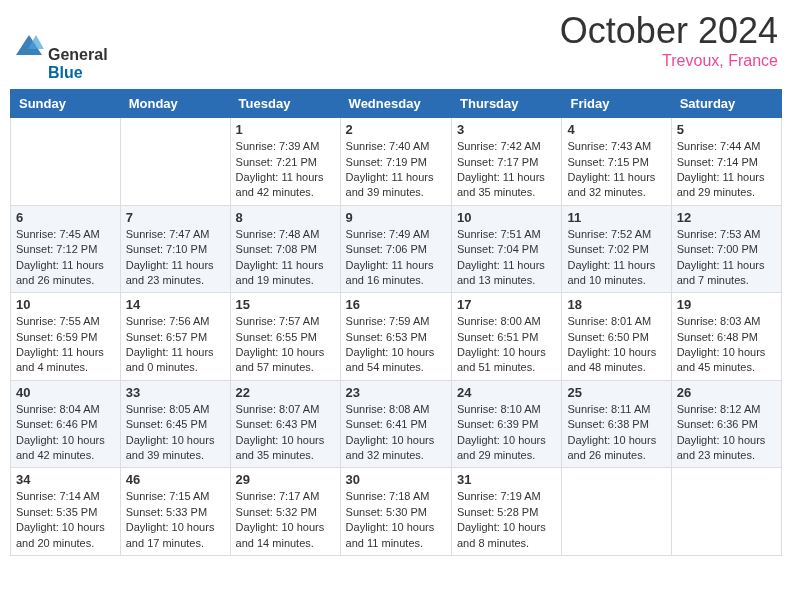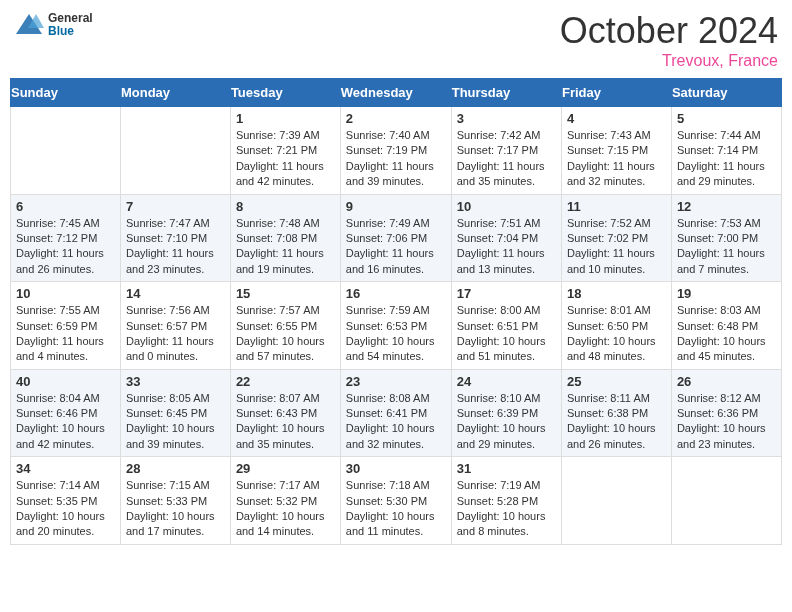--- a/index.html
+++ b/index.html
@@ -17,23 +17,24 @@
       margin-bottom: 8px;
       padding: 0 4px;
     }
     .logo {
       display: flex;
       align-items: center;
     }
     .logo-text {
       display: flex;
       flex-direction: column;
-      font-size: 12px;
+      font-size: 16px;
       font-weight: bold;
       line-height: 1.1;
+      margin-top: 36px;
     }
     .logo-general { color: #333; }
     .logo-blue { color: #0369a1; }
     .logo-icon {
       width: 30px;
       height: 30px;
       margin-right: 4px;
     }
     .title-block { text-align: right; }
     .month-title {
@@ -46,21 +47,21 @@
       color: #ec4899;
     }
     table {
       width: 100%;
       border-collapse: collapse;
       font-size: 11px;
     }
     thead tr th {
       background-color: #2a6db5;
       color: #fff;
-      padding: 6px 0;
+      padding: 6px 8px;
       text-align: left;
       font-size: 13px;
       font-weight: 600;
       border: 1px solid #2a6db5;
     }
     tbody tr td {
       border: 1px solid #ddd;
       padding: 4px 5px;
       vertical-align: top;
       width: 113px;
@@ -233,21 +234,21 @@
           <div class="day-number">26</div>
           <div class="day-info">Sunrise: 8:12 AM<br>Sunset: 6:36 PM<br>Daylight: 10 hours and 23 minutes.</div>
         </td>
       </tr>
       <tr>
         <td>
           <div class="day-number">34</div>
           <div class="day-info">Sunrise: 7:14 AM<br>Sunset: 5:35 PM<br>Daylight: 10 hours and 20 minutes.</div>
         </td>
         <td>
-          <div class="day-number">28</div>
+          <div class="day-number">46</div>
           <div class="day-info">Sunrise: 7:15 AM<br>Sunset: 5:33 PM<br>Daylight: 10 hours and 17 minutes.</div>
         </td>
         <td>
           <div class="day-number">29</div>
           <div class="day-info">Sunrise: 7:17 AM<br>Sunset: 5:32 PM<br>Daylight: 10 hours and 14 minutes.</div>
         </td>
         <td>
           <div class="day-number">30</div>
           <div class="day-info">Sunrise: 7:18 AM<br>Sunset: 5:30 PM<br>Daylight: 10 hours and 11 minutes.</div>
         </td>

